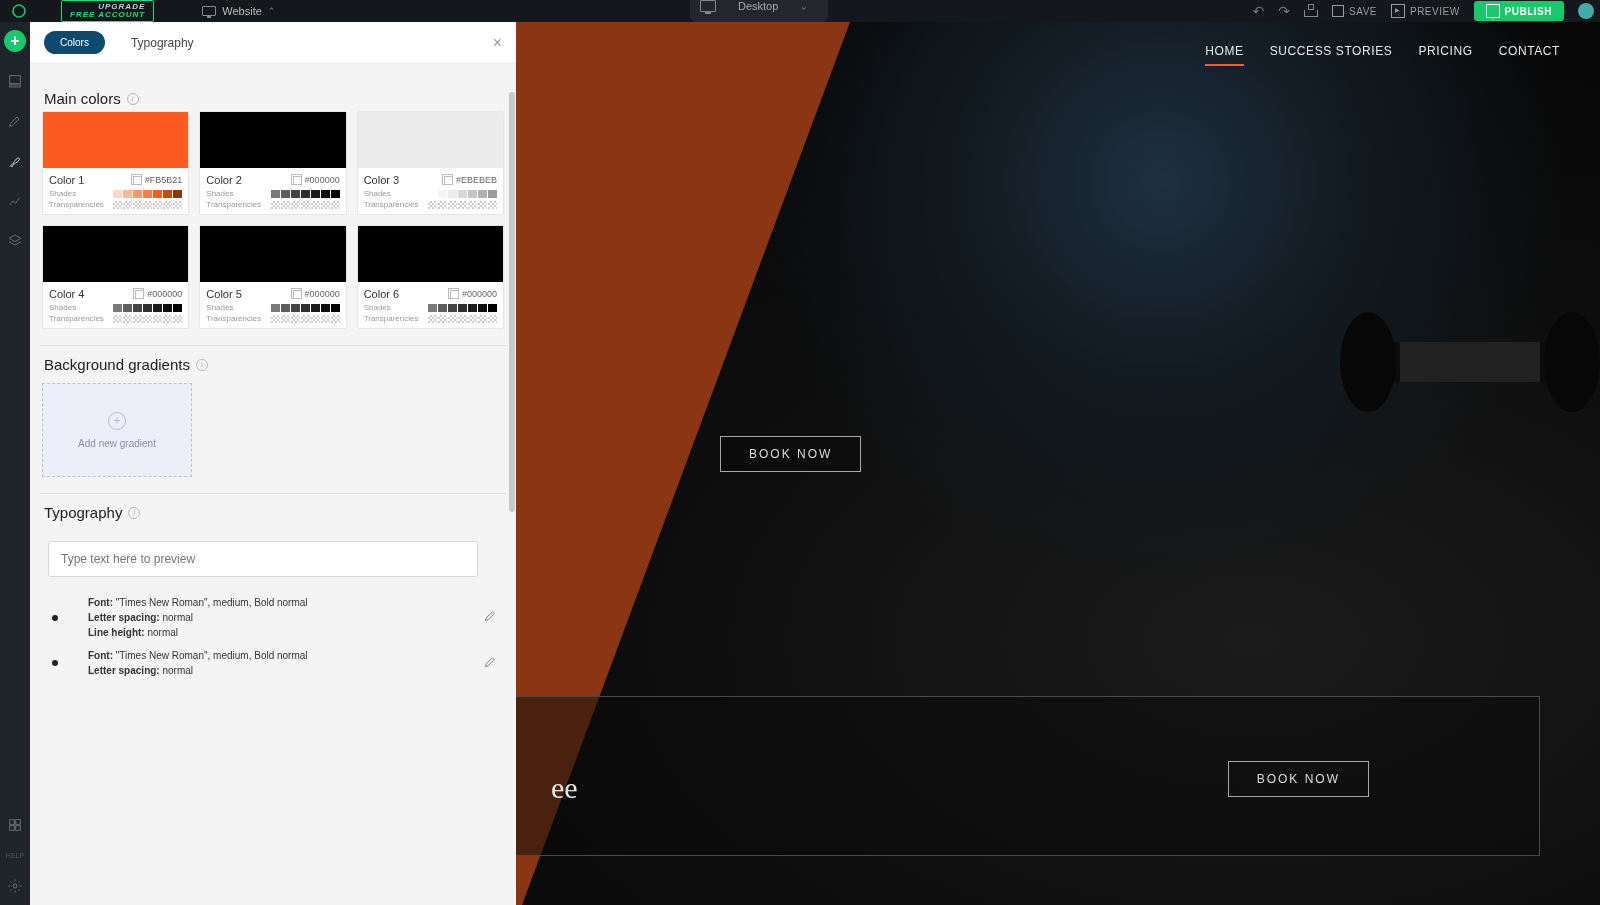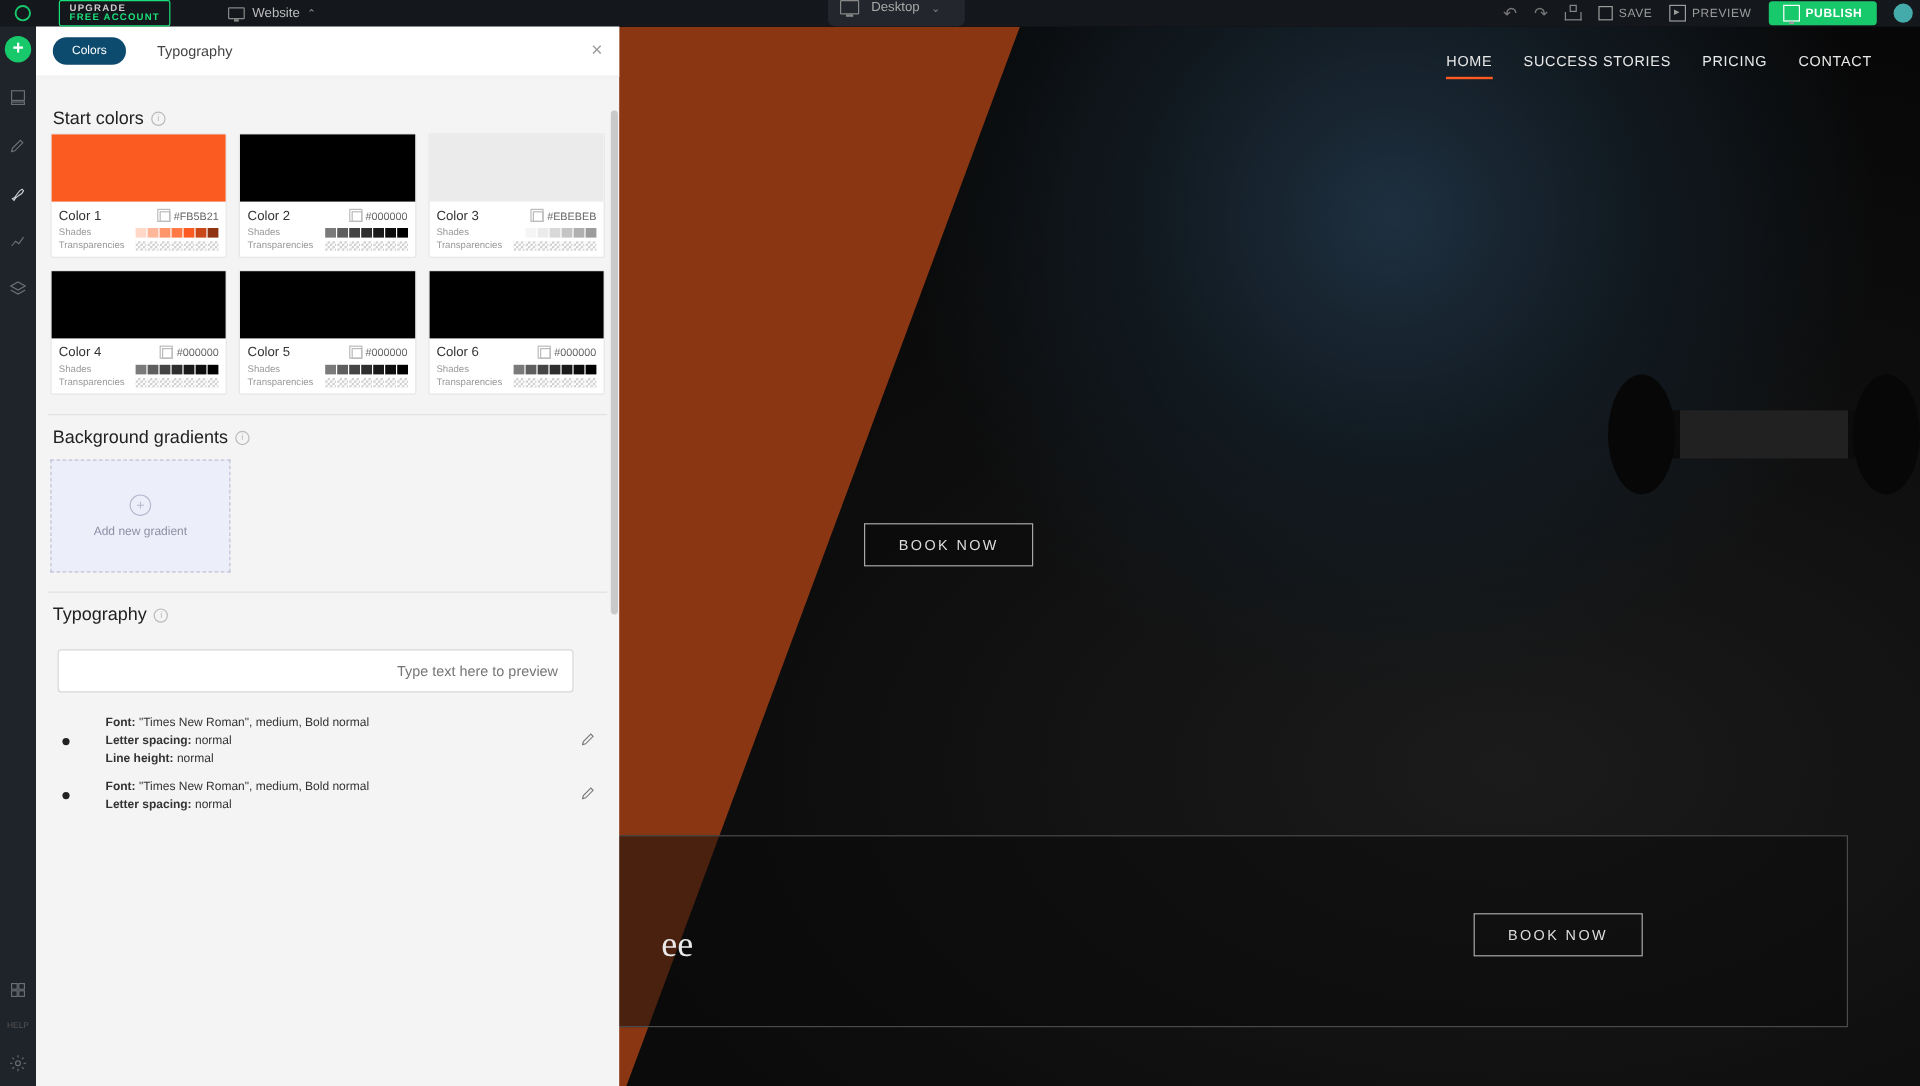--- a/index.html
+++ b/index.html
@@ -2,28 +2,28 @@
 <html><head>
 <meta charset="utf-8">
 <style>
 * { margin:0; padding:0; box-sizing:border-box; font-family: Arial, Helvetica, sans-serif; }
 html,body { width:1600px; height:905px; overflow:hidden; background:#1a1d23; }
 
 
 .topbar { position:absolute; top:0; left:0; right:0; height:22px; background:#14171c; display:flex; align-items:center; padding:0 8px; z-index:10;}
 .logo { width:22px; height:22px; display:flex; align-items:center; justify-content:center;}
 .logo svg { width:16px; height:16px; }
-.upgrade { margin-left:19px; border:1px solid #1be07a; font-size:8px; letter-spacing:1px; padding:2px 8px; text-align:left; line-height:1.05; border-radius:2px;}
+.upgrade { margin-left:31px; border:1px solid #1be07a; font-size:8px; letter-spacing:1px; padding:2px 8px; text-align:right; line-height:1.05; border-radius:2px;font-style:italic;}
 .upgrade .u1{ color:#ccc; font-weight:bold; }
 .upgrade .u2{ color:#1be07a; font-weight:bold; }
 .ws-select { margin-left:48px; color:#bdbdbd; font-size:11px; display:flex; align-items:center; gap:6px; cursor:pointer;}
 .ws-select .mon{ width:14px; height:10px; border:1px solid #888; border-radius:1px; position:relative;}
 .ws-select .mon:after{ content:""; position:absolute; width:4px; height:2px; background:#888; left:4px; bottom:-3px;}
 .chev{ font-size:9px; color:#888;}
-.device-switch{ position:absolute; left:690px; top:0; height:22px; display:flex; align-items:center; color:#a9a9a9; font-size:11px; gap:10px; background:#23262c; padding:3px 20px 14px 10px; border-radius:0 0 6px 6px;}
+.device-switch{ position:absolute; left:690px; top:0; height:22px; display:flex; align-items:center; color:#a9a9a9; font-size:11px; gap:22px; background:#23262c; padding:3px 20px 14px 10px; border-radius:0 0 6px 6px;}
 .device-switch .mon{ width:16px; height:12px; border:1px solid #888; border-radius:1px; position:relative;}
 .device-switch .mon:after{ content:""; position:absolute; width:6px; height:2px; background:#888; left:4px; bottom:-3px;}
 .top-actions{ position:absolute; right:6px; top:0; height:22px; display:flex; align-items:center; gap:14px;}
 .top-actions .act{ color:#9c9c9c; font-size:10px; display:flex; align-items:center; gap:5px; cursor:pointer; letter-spacing:.5px;}
 .top-actions .undo,.top-actions .redo{ font-size:14px; color:#777; cursor:pointer;}
 .top-actions .publish{ background:#18c96b; color:#fff; padding:3px 12px; border-radius:3px; font-weight:bold; font-size:10px;}
 .top-actions .avatar{ width:16px; height:16px; border-radius:50%; background:#4aa;}
 .top-icon{ width:14px; height:14px; border:1px solid #9c9c9c; display:inline-block; position:relative; }
 .top-icon.tv:after{content:"▶"; position:absolute; font-size:6px; left:3px; top:1px; color:#9c9c9c;}
 .top-icon.screen:after{content:""; position:absolute; width:4px; height:2px; background:#9c9c9c; left:4px; bottom:-3px;}
@@ -63,21 +63,21 @@
 .shade-strip i{ width:9px; height:8px; display:block;}
 .trans-strip{ display:flex; gap:1px;}
 .trans-strip i{ width:9px; height:8px; display:block; background:
   linear-gradient(45deg,#ccc 25%,transparent 25%,transparent 75%,#ccc 75%),
   linear-gradient(45deg,#ccc 25%,#fff 25%,#fff 75%,#ccc 75%);
   background-size:4px 4px; background-position:0 0,2px 2px;}
 .add-gradient{ width:150px;height:94px;border:1px dashed #c1c1d6; background:#eceefa; display:flex; flex-direction:column; align-items:center; justify-content:center; gap:8px; margin:10px 0 0 4px; cursor:pointer;}
 .add-gradient .plus{ width:18px;height:18px;border:1px solid #b9b9cf;border-radius:50%;color:#b9b9cf;display:flex;align-items:center;justify-content:center;font-size:12px;}
 .add-gradient span{ font-size:10px;color:#8e8ea4;}
 .typo-input{ width:430px; margin:20px 0 14px 10px; }
-.typo-input input{ width:100%; height:36px; border:1px solid #d7d7d7; border-radius:3px; padding:0 12px; font-size:12px; color:#555; background:#fff;text-align:right;}
+.typo-input input{ width:100%; height:36px; border:1px solid #d7d7d7; border-radius:3px; padding:0 12px; font-size:12px; color:#555; background:#fff;}
 .typo-item{ display:flex; align-items:center; padding:4px 10px 4px 14px;}
 .typo-item .dot{ width:6px;height:6px;background:#222;border-radius:50%;margin-right:12px;}
 .typo-item .sample{ font-family:"Times New Roman",serif; font-weight:800; color:#111; font-size:44px; width:230px; overflow:hidden; white-space:nowrap; text-overflow:ellipsis; letter-spacing:-1px;}
 .typo-item .sample.h2{ font-size:38px; width:236px; text-overflow:clip; letter-spacing:-1px;}
 .typo-meta{ font-family:"Times New Roman",serif; font-size:10px; color:#333; line-height:1.5; flex:1; padding-left:18px;}
 .typo-meta b{ font-weight:bold;}
 .typo-edit{ color:#7a7a7a; cursor:pointer;}
 .typo-edit svg{width:15px;height:15px;stroke:#7a7a7a;fill:none;stroke-width:1.5;}
 .panel-scrollbar{ position:absolute; right:1px; top:70px; width:6px; height:420px; background:#c9c9c9; border-radius:3px;}
 
@@ -218,21 +218,21 @@
 
 <div class="panel">
   <div class="panel-head">
     <div class="pill">Colors</div>
     <div class="tab2">Typography</div>
     <div class="panel-close">×</div>
   </div>
   <div class="panel-body">
 
     <div class="section-title">
-      <span>Start colors</span>
+      <span>Main colors</span>
       <span class="info">i</span>
     </div>
 
     <div class="colors-grid" id="colors-grid">
         <div class="color-card">
           <div class="color-swatch" style="background:#FB5B21"></div>
      <div class="cc-row">
        <span class="cc-name">Color 1</span>
        <span class="cc-hex"><span class="hex-sq"></span>#FB5B21</span>
      </div>

